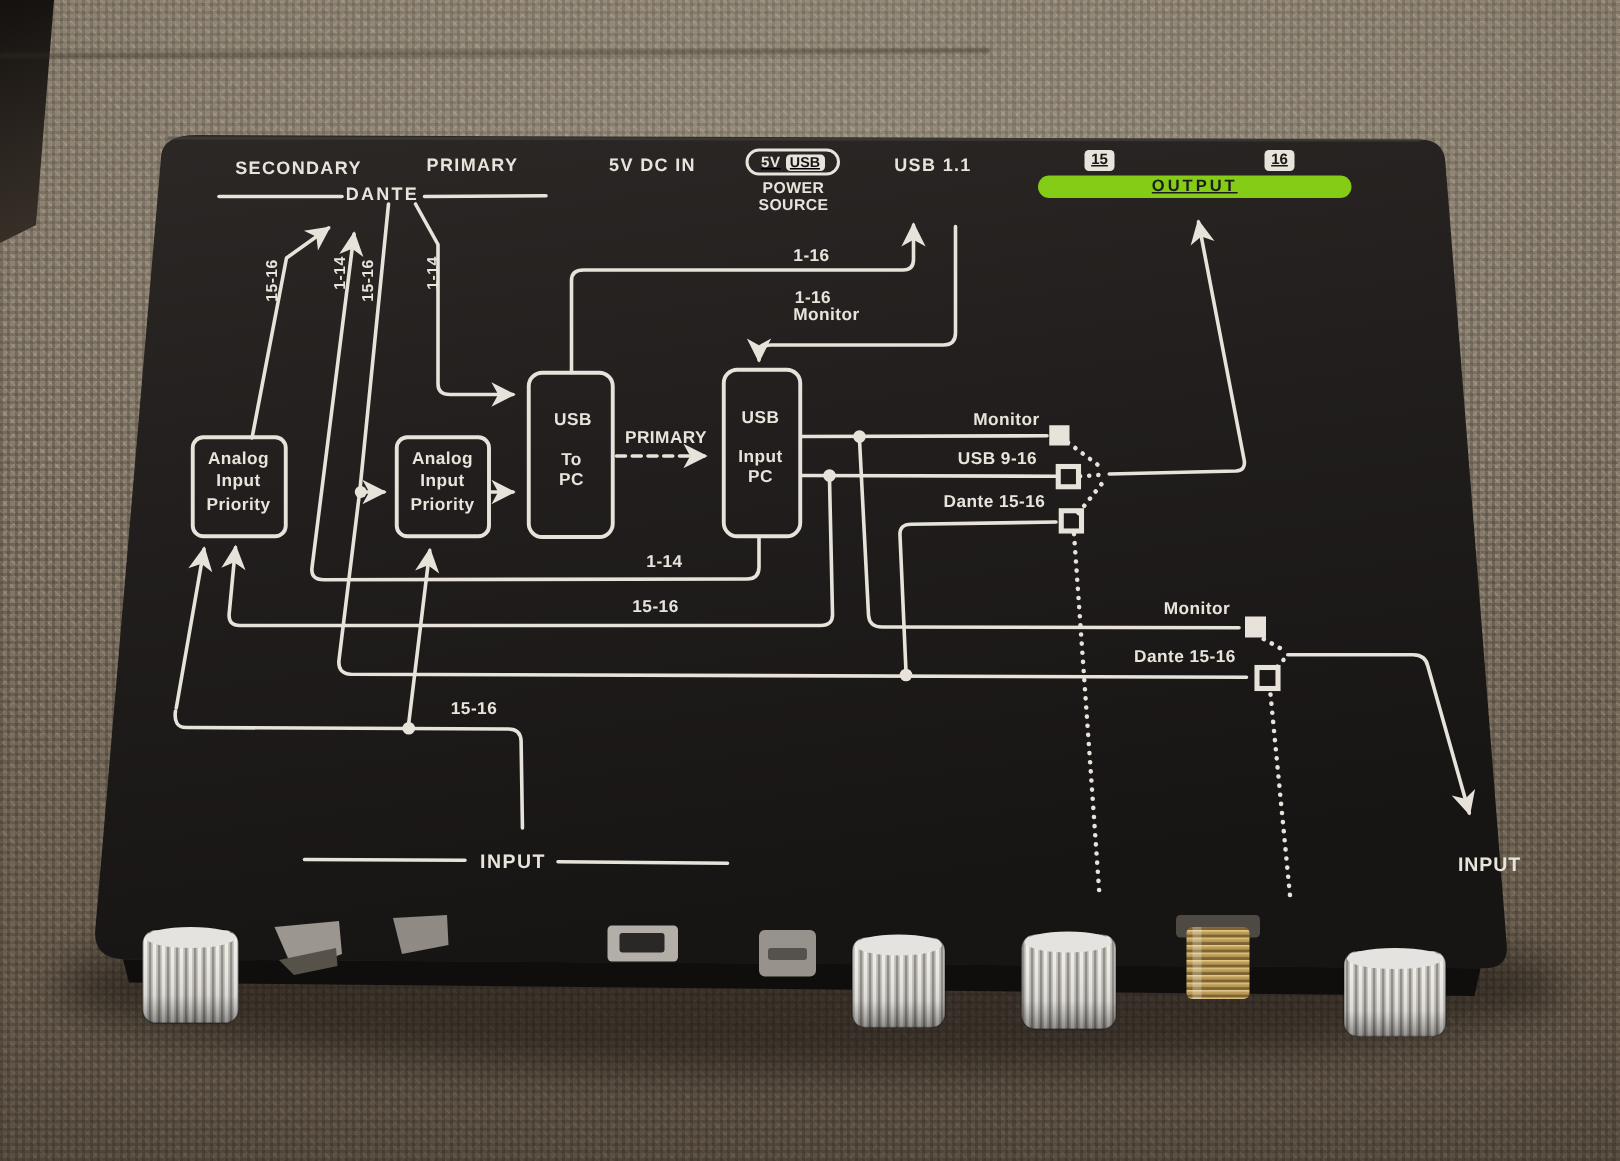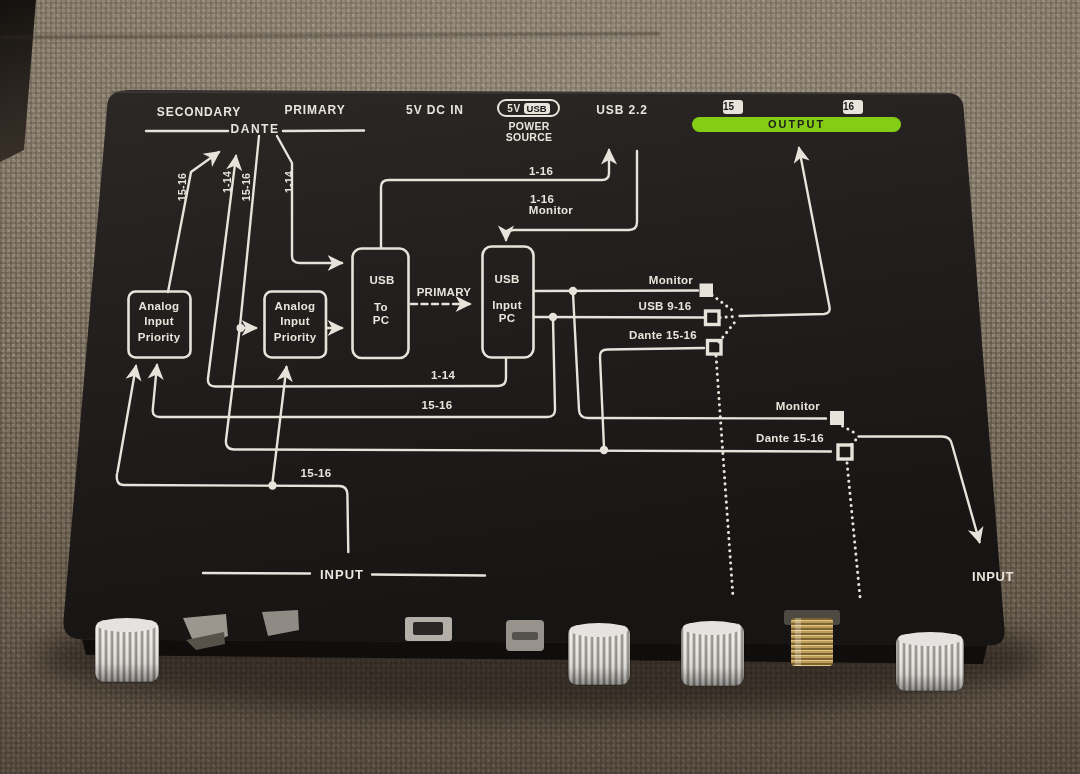--- a/index.html
+++ b/index.html
@@ -24,23 +24,23 @@
   .dev-shadow{position:absolute;left:38px;top:600px;width:1005px;height:115px;
     background:rgba(24,19,14,.55);border-radius:50%;filter:blur(14px);}
   svg{position:absolute;left:0;top:0;}
   .labels-layer{position:absolute;inset:0;padding-left:36px;}
   .lbl{position:absolute;color:#e8e4db;font-weight:bold;white-space:nowrap;
        line-height:1;transform:translate(-50%,-50%);font-size:11.5px;letter-spacing:.3px;}
   .rot{transform:translate(-50%,-50%) rotate(-90deg);font-size:10.5px;}
   .fs10{font-size:10.5px;}
   .fs12{font-size:12px;letter-spacing:.9px;}
   .fs13{font-size:13px;letter-spacing:1px;}
-  .abs{position:absolute;box-sizing:border-box;}
+  .abs{position:absolute;box-sizing:border-box;text-decoration:underline;}
   .badge-num{width:20px;height:14px;background:#e8e4db;border-radius:3px;
-    color:#171717;font-size:10px;font-weight:bold;text-align:left;line-height:14px;}
+    color:#171717;font-size:10px;font-weight:bold;text-align:center;line-height:14px;}
   .output-bar{left:692px;top:117px;width:209px;height:15px;background:#84cc16;
     border-radius:8px;color:#1c1c1c;font-size:11px;font-weight:bold;text-align:center;
     line-height:15px;letter-spacing:2px;}
   .badge-5v{left:497px;top:99px;width:63px;height:18px;border:2px solid #e8e4db;
     border-radius:9px;display:flex;align-items:center;justify-content:center;gap:3px;}
   .badge-5v .v5{color:#e8e4db;font-size:10px;font-weight:bold;letter-spacing:.5px;}
   .badge-5v .usb{color:#141414;background:#e8e4db;font-size:9.5px;font-weight:bold;
     border-radius:3px;padding:0 3px;height:11px;line-height:11px;}
 </style>
 </head>
@@ -202,21 +202,21 @@
     <div class="lbl fs12" style="left:315px;top:110px">PRIMARY</div>
     <div class="lbl fs12" style="left:255px;top:129px;letter-spacing:1.5px">DANTE</div>
     <div class="lbl fs12" style="left:435px;top:110px">5V DC IN</div>
 
     <div class="abs badge-5v">
       <span class="v5">5V</span>
       <span class="usb">USB</span>
     </div>
     <div class="lbl fs10" style="left:529px;top:126px">POWER</div>
     <div class="lbl fs10" style="left:529px;top:137px">SOURCE</div>
-    <div class="lbl fs12" style="left:622px;top:110px">USB 2.2</div>
+    <div class="lbl fs12" style="left:622px;top:110px">USB 1.1</div>
 
     <div class="abs badge-num" style="left:723px;top:100px">15</div>
     <div class="abs badge-num" style="left:843px;top:100px">16</div>
     <div class="abs output-bar">OUTPUT</div>
 
     <div class="lbl rot" style="left:182px;top:187px">15-16</div>
     <div class="lbl rot" style="left:227px;top:182px">1-14</div>
     <div class="lbl rot" style="left:246px;top:187px">15-16</div>
     <div class="lbl rot" style="left:289px;top:182px">1-14</div>
 

